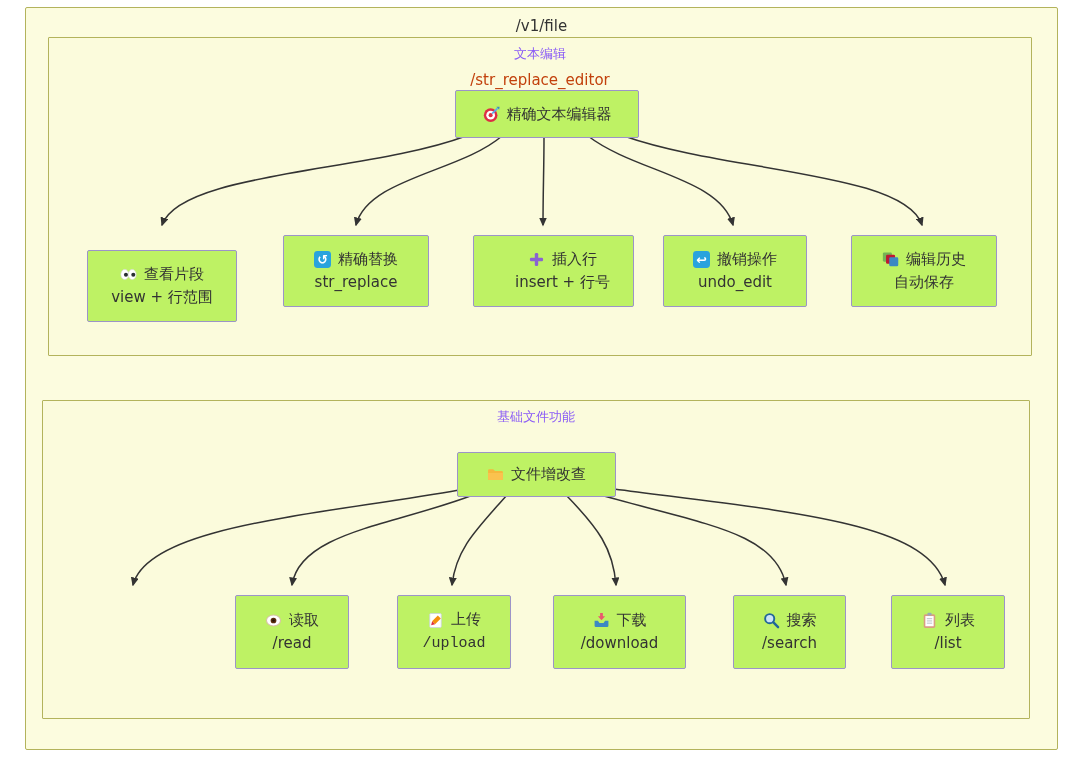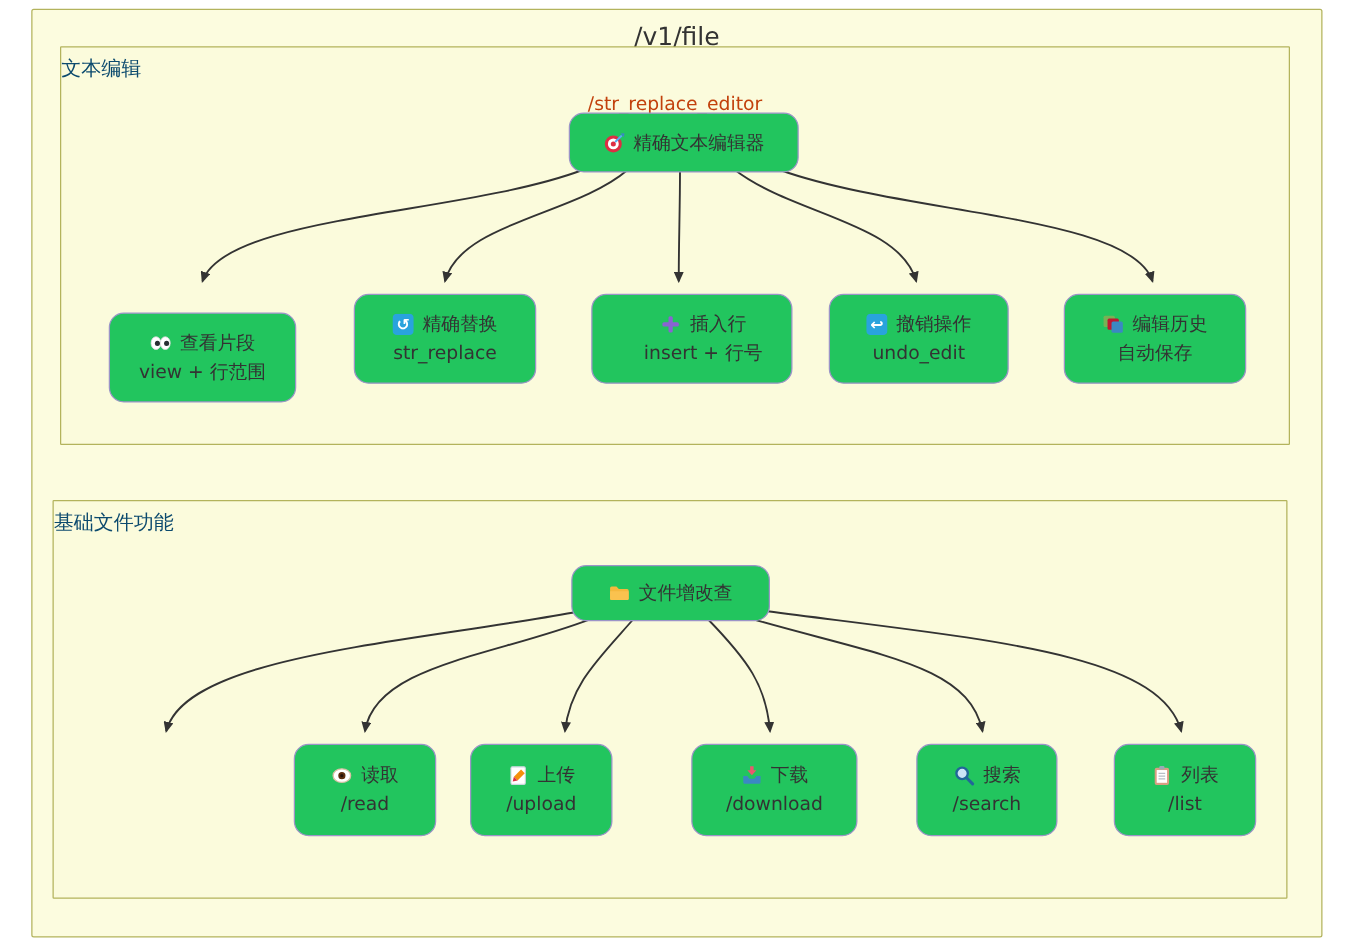--- a/index.html
+++ b/index.html
@@ -2,29 +2,29 @@
 <html><head>
 <meta charset="utf-8">
 <style>
   html,body{margin:0;padding:0;background:#ffffff;}
   body{font-family:"DejaVu Sans","Liberation Sans",sans-serif;color:#333;}
   .stage{position:relative;width:1080px;height:757px;background:#ffffff;overflow:hidden;}
 
   .outer-box{position:absolute;left:25px;top:7px;width:1031px;height:741px;
     background:#fcfcdf;border:1px solid #b3b35c;border-radius:2px;}
   .outer-title{position:absolute;left:0;top:9px;width:100%;text-align:center;
-    font-size:20px;color:#333;}
+    font-size:15px;color:#333;}
 
   .subgraph{position:absolute;background:#fbfbdc;border:1px solid #b3b35c;border-radius:1px;}
   .sg1{left:48px;top:37px;width:982px;height:317px;}
   .sg2{left:42px;top:400px;width:986px;height:317px;}
-  .sg-title{width:100%;font-size:16px;color:#0c4a6e;margin-top:7px;}
+  .sg-title{width:100%;text-align:center;font-size:13px;color:#8b5cf6;margin-top:7px;}
   .sg-subtitle{width:100%;text-align:center;font-size:15px;color:#c2410c;margin-top:8px;}
 
-  .node{position:absolute;background:#22c55e;border:1px solid #9c94c8;border-radius:12px;
+  .node{position:absolute;background:#bef264;border:1px solid #9c94c8;border-radius:2px;
     display:flex;flex-direction:column;align-items:center;justify-content:center;
     font-size:15px;color:#333;line-height:23px;z-index:3;}
   .node .row{display:flex;align-items:center;gap:7px;white-space:nowrap;}
   .node svg.ico{width:17px;height:17px;flex:0 0 auto;}
 
   svg.edges{position:absolute;left:0;top:0;width:1080px;height:757px;z-index:2;pointer-events:none;}
   .edge{fill:none;stroke:#333333;stroke-width:1.5px;}
 </style>
 </head>
 <body>
@@ -163,21 +163,21 @@
         <circle cx="8" cy="8" r="2.7" fill="#5c2e0e"></circle>
         <circle cx="8" cy="8" r="1.2" fill="#24120a"></circle>
       </svg>
       <span>读取</span>
     </div>
     <div class="row">
         <span>/read</span>
       </div>
   </div>
 
-  <div class="node" style="left:376px;top:595px;width:112px;height:72px;">
+  <div class="node" style="left:397px;top:595px;width:112px;height:72px;font-family:Liberation Mono, monospace;">
     <div class="row">
       <svg class="ico" viewBox="0 0 16 16">
         <rect x="2.6" y="1.4" width="10.8" height="13.2" rx="1" fill="#ffffff" stroke="#ccd6dd" stroke-width="0.8"></rect>
         <path d="M10.2 3.4 L13 6.2 L7.6 11.6 L4.8 8.8 Z" fill="#f4900c"></path>
         <path d="M4.8 8.8 L7.6 11.6 L3.9 12.5 Z" fill="#dd2e44"></path>
       </svg>
       <span>上传</span>
     </div>
     <div class="row">
         <span>/upload</span>

